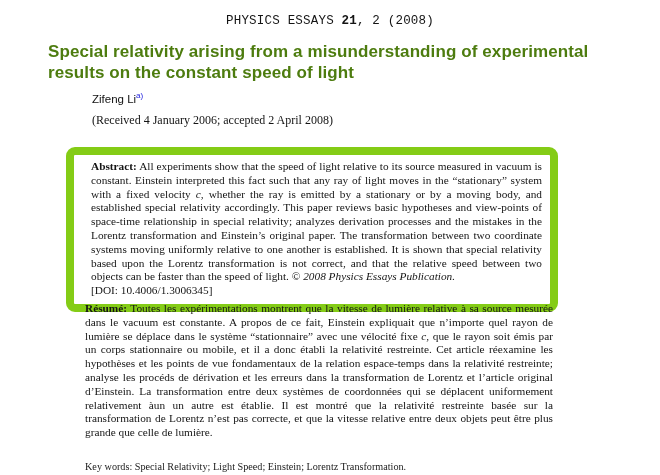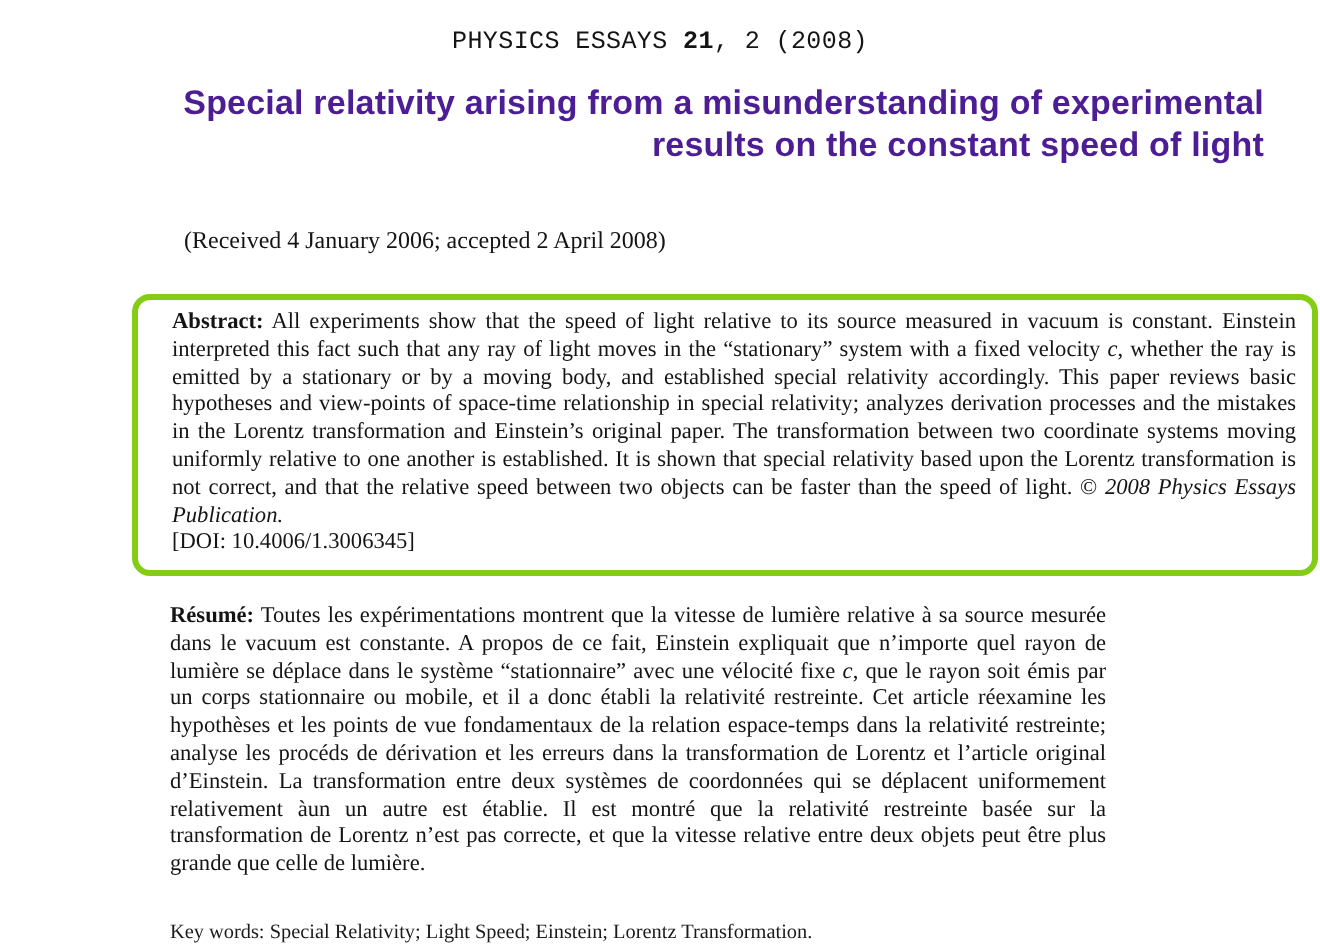--- a/index.html
+++ b/index.html
@@ -18,23 +18,22 @@
     letter-spacing: 0.2px;
     font-family: Liberation Mono, monospace;
   }
   .paper-title {
     position: absolute; top: 41px; left: 48px; right: 28px;
     margin: 0;
     font-family: "Liberation Sans", sans-serif;
     font-weight: bold;
     font-size: 17px;
     line-height: 21px;
-    color: #4c1d95;
+    color: #4d7c0f;
     letter-spacing: 0.1px;
-    text-align: right;
   }
   .author-block { position: absolute; top: 91px; left: 92px; }
   .author-name {
     font-family: "Liberation Sans", sans-serif;
     font-size: 11.5px;
     color: #111;
   }
   .author-note {
     color: #2020dd;
     font-size: 8px;
@@ -47,23 +46,23 @@
     font-size: 10.8px;
     margin-top: 1px;
     color: #1a1a1a;
   }
   .received {
     position: absolute; top: 113px; left: 92px;
     font-size: 12px;
   }
   .abstract-box {
     position: absolute; top: 147px; left: 66px;
-    width: 593px;
+    width: 492px;
     box-sizing: border-box;
-    border: 3px solid #84cc16;
+    border: 8px solid #84cc16;
     border-radius: 9px;
     padding: 5px 8px 6px 17px;
     background: #ffffff;
   }
   .abstract-text, .resume-text {
     margin: 0;
     font-size: 11.3px;
     line-height: 13.8px;
     text-align: justify;
     color: #141414;
@@ -87,20 +86,21 @@
   }
 </style>
 </head>
 <body>
 
 <div class="journal-header"><span>PHYSICS ESSAYS </span><span class="bold-label">21</span><span>, 2 (2008)</span></div>
 
 <h1 class="paper-title">Special relativity arising from a misunderstanding of experimental results on the constant speed of light</h1>
 
 <div class="author-block">
+  <div class="author-name"><span>Zifeng Li</span><sup class="author-note">a)</sup></div>
 </div>
 
 <div class="received">(Received 4 January 2006; accepted 2 April 2008)</div>
 
 <div class="abstract-box">
   <p class="abstract-text"><span class="bold-label">Abstract:</span><span> All experiments show that the speed of light relative to its source measured in vacuum is constant. Einstein interpreted this fact such that any ray of light moves in the “stationary” system with a fixed velocity </span><span class="var-italic">c</span><span>, whether the ray is emitted by a stationary or by a moving body, and established special relativity accordingly. This paper reviews basic hypotheses and view-points of space-time relationship in special relativity; analyzes derivation processes and the mistakes in the Lorentz transformation and Einstein’s original paper. The transformation between two coordinate systems moving uniformly relative to one another is established. It is shown that special relativity based upon the Lorentz transformation is not correct, and that the relative speed between two objects can be faster than the speed of light. </span><span>© </span><span class="copyright-italic">2008 Physics Essays Publication.</span></p>
   <div class="doi-line">[DOI: 10.4006/1.3006345]</div>
 </div>
 
 <div class="resume-block">

